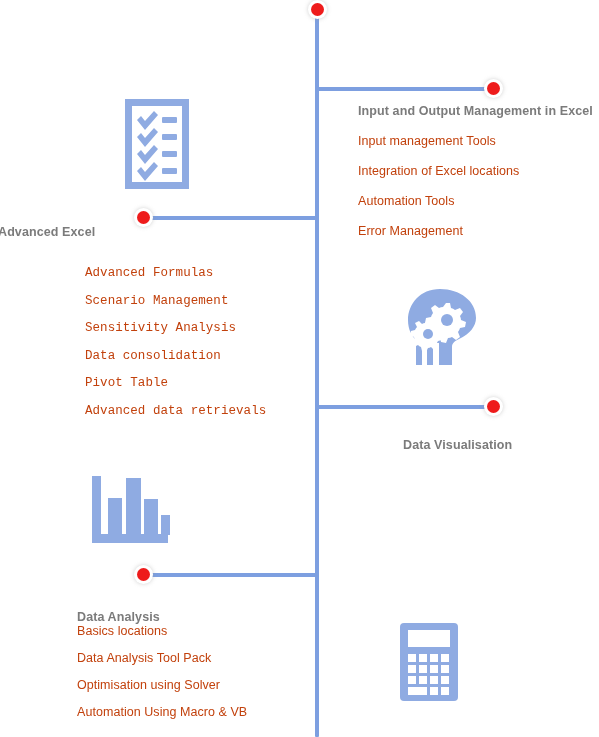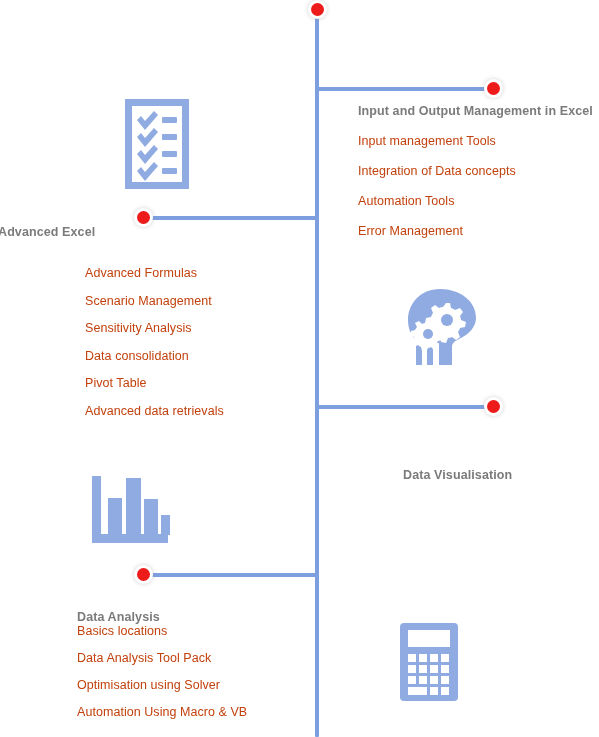--- a/index.html
+++ b/index.html
@@ -71,24 +71,24 @@
     white-space: nowrap;
     letter-spacing: 0.05px;
   }
 
   
   #blk-io        { left: 358px; top: 104px; }
   #blk-io h3     { margin-bottom: 16px; }
   #blk-io li     { margin-bottom: 16px; }
 
   #blk-adv       { left: -2px;  top: 225px; }
-  #blk-adv-list  { left: 85px;  top: 266px; }
+  #blk-adv-list  { left: 85px;  top: 266px; font-family: Liberation Mono, monospace; }
   #blk-adv-list li { margin-bottom: 13.5px; }
 
-  #blk-dv        { left: 403px; top: 438px; margin-top: 30px; }
+  #blk-dv        { left: 403px; top: 438px; }
   #blk-dv h3     { margin-bottom: 13px; }
   #blk-dv li     { margin-bottom: 13px; }
 
   #blk-da        { left: 77px;  top: 610px; }
   #blk-da h3     { margin-bottom: 0; }
   #blk-da li     { margin-bottom: 13px; }
 
   
   .icon { position: absolute; }
   #icon-checklist  { left: 124px; top: 98px;  }
@@ -191,21 +191,21 @@
         <rect x="30" y="64" width="8" height="8"></rect>
         <rect x="41" y="64" width="8" height="8"></rect>
       </g>
     </svg>
   </div>
 
   <div class="block" id="blk-io">
     <h3>Input and Output Management in Excel</h3>
     <ul>
       <li>Input management Tools</li>
-      <li>Integration of Data concepts</li>
+      <li>Integration of Excel locations</li>
       <li>Automation Tools</li>
       <li>Error Management</li>
     </ul>
   </div>
 
   <div class="block" id="blk-adv">
     <h3>Advanced Excel</h3>
   </div>
   <div class="block" id="blk-adv-list">
     <ul>

